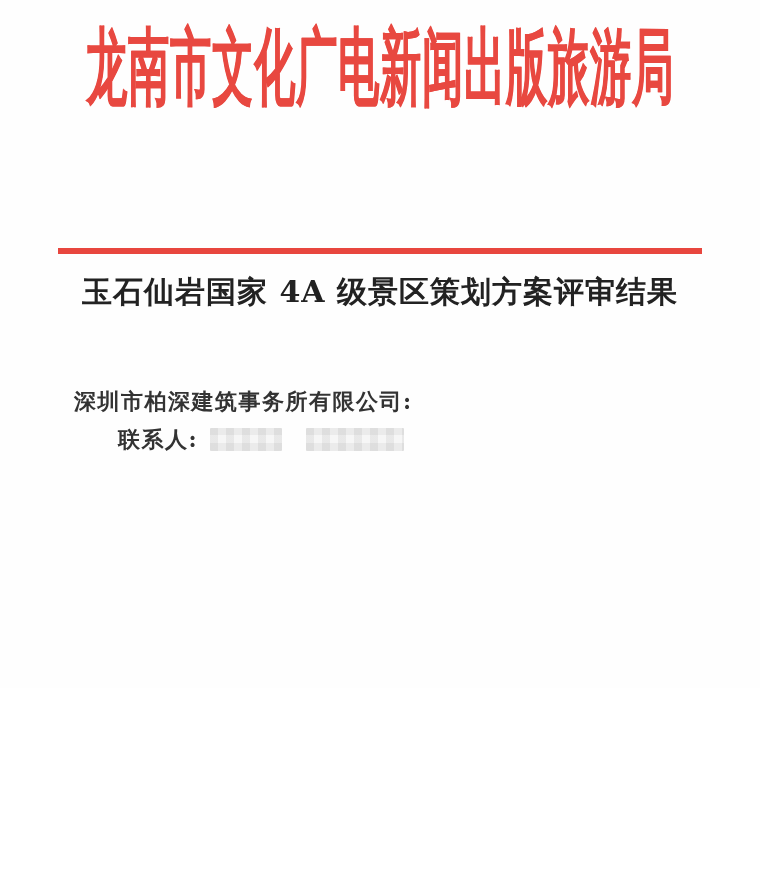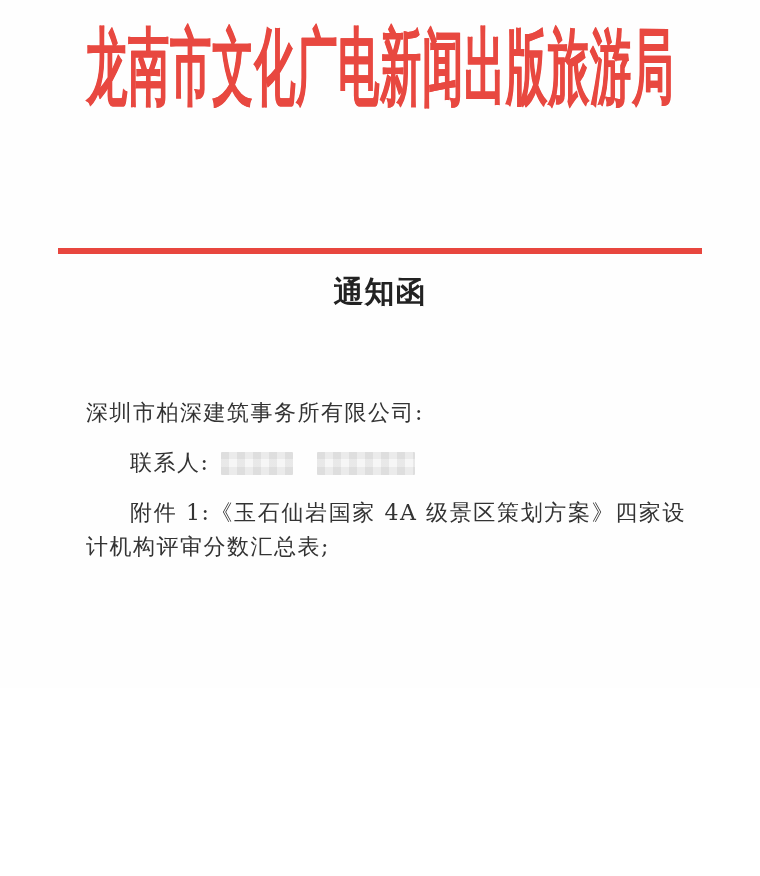--- a/index.html
+++ b/index.html
@@ -52,21 +52,21 @@
     position: absolute;
     top: 380px;
     left: 70px;
     width: 632px;
     font-size: 22px;
     line-height: 34px;
     letter-spacing: 1.5px;
     text-align: justify;
     color: #333;
   }
-  .body-text p { margin: 16px; }
+  .body-text p { margin: 4px; font-weight: bold; }
   .indent { text-indent: 2em; }
   .contact-line { display: flex; align-items: center; height: 34px; text-indent: 0; padding-left: 2em; }
   .mosaic {
     display: inline-block;
     height: 23px;
     border-radius: 1px;
     background:
       repeating-linear-gradient(90deg, rgba(0,0,0,0.055) 0 8px, rgba(0,0,0,0.0) 8px 16px),
       repeating-linear-gradient(0deg, #ebebeb 0 8px, #f6f6f6 8px 16px);
   }
@@ -94,31 +94,30 @@
 </head>
 <body>
 
 <div class="page">
 
   <div class="letterhead">龙南市文化广电新闻出版旅游局</div>
 
   <div class="red-rule"></div>
 
   <div class="doc-title">
-    <div>通知函</div>
+    <div>玉石仙岩国家 4A 级景区策划方案评审结果</div>
   </div>
 
   <div class="body-text">
     <p>深圳市柏深建筑事务所有限公司:</p>
     <p class="contact-line">
       <span>联系人:</span>
       <span class="mosaic m1"></span>
       <span class="mosaic m2"></span>
     </p>
-    <p class="indent">附件 1:《玉石仙岩国家 4A 级景区策划方案》四家设计机构评审分数汇总表;</p>
   </div>
 
   <div class="date-line">2020 年 12 月 14 日</div>
 
   <svg class="seal" viewBox="0 0 200 200">
     <g transform="translate(100,100) rotate(-12)" fill="#dc372c" stroke="none">
       <circle cx="0" cy="0" r="80" fill="none" stroke="#dc372c" stroke-width="4.5"></circle>
       <path transform="translate(0,-13)" d="M0,-30 L7.06,-9.71 L28.53,-9.27 L11.41,3.71 L17.63,24.27 L0,12 L-17.63,24.27 L-11.41,3.71 L-28.53,-9.27 L-7.05,-9.71 Z"></path>
       <path id="sealTextPath" d="M -42.4 42.4 A 60 60 0 1 1 42.4 42.4" fill="none"></path>
       <text font-size="20" font-weight="bold" fill="#dc372c" font-family="DejaVu Serif, Liberation Serif, serif">

